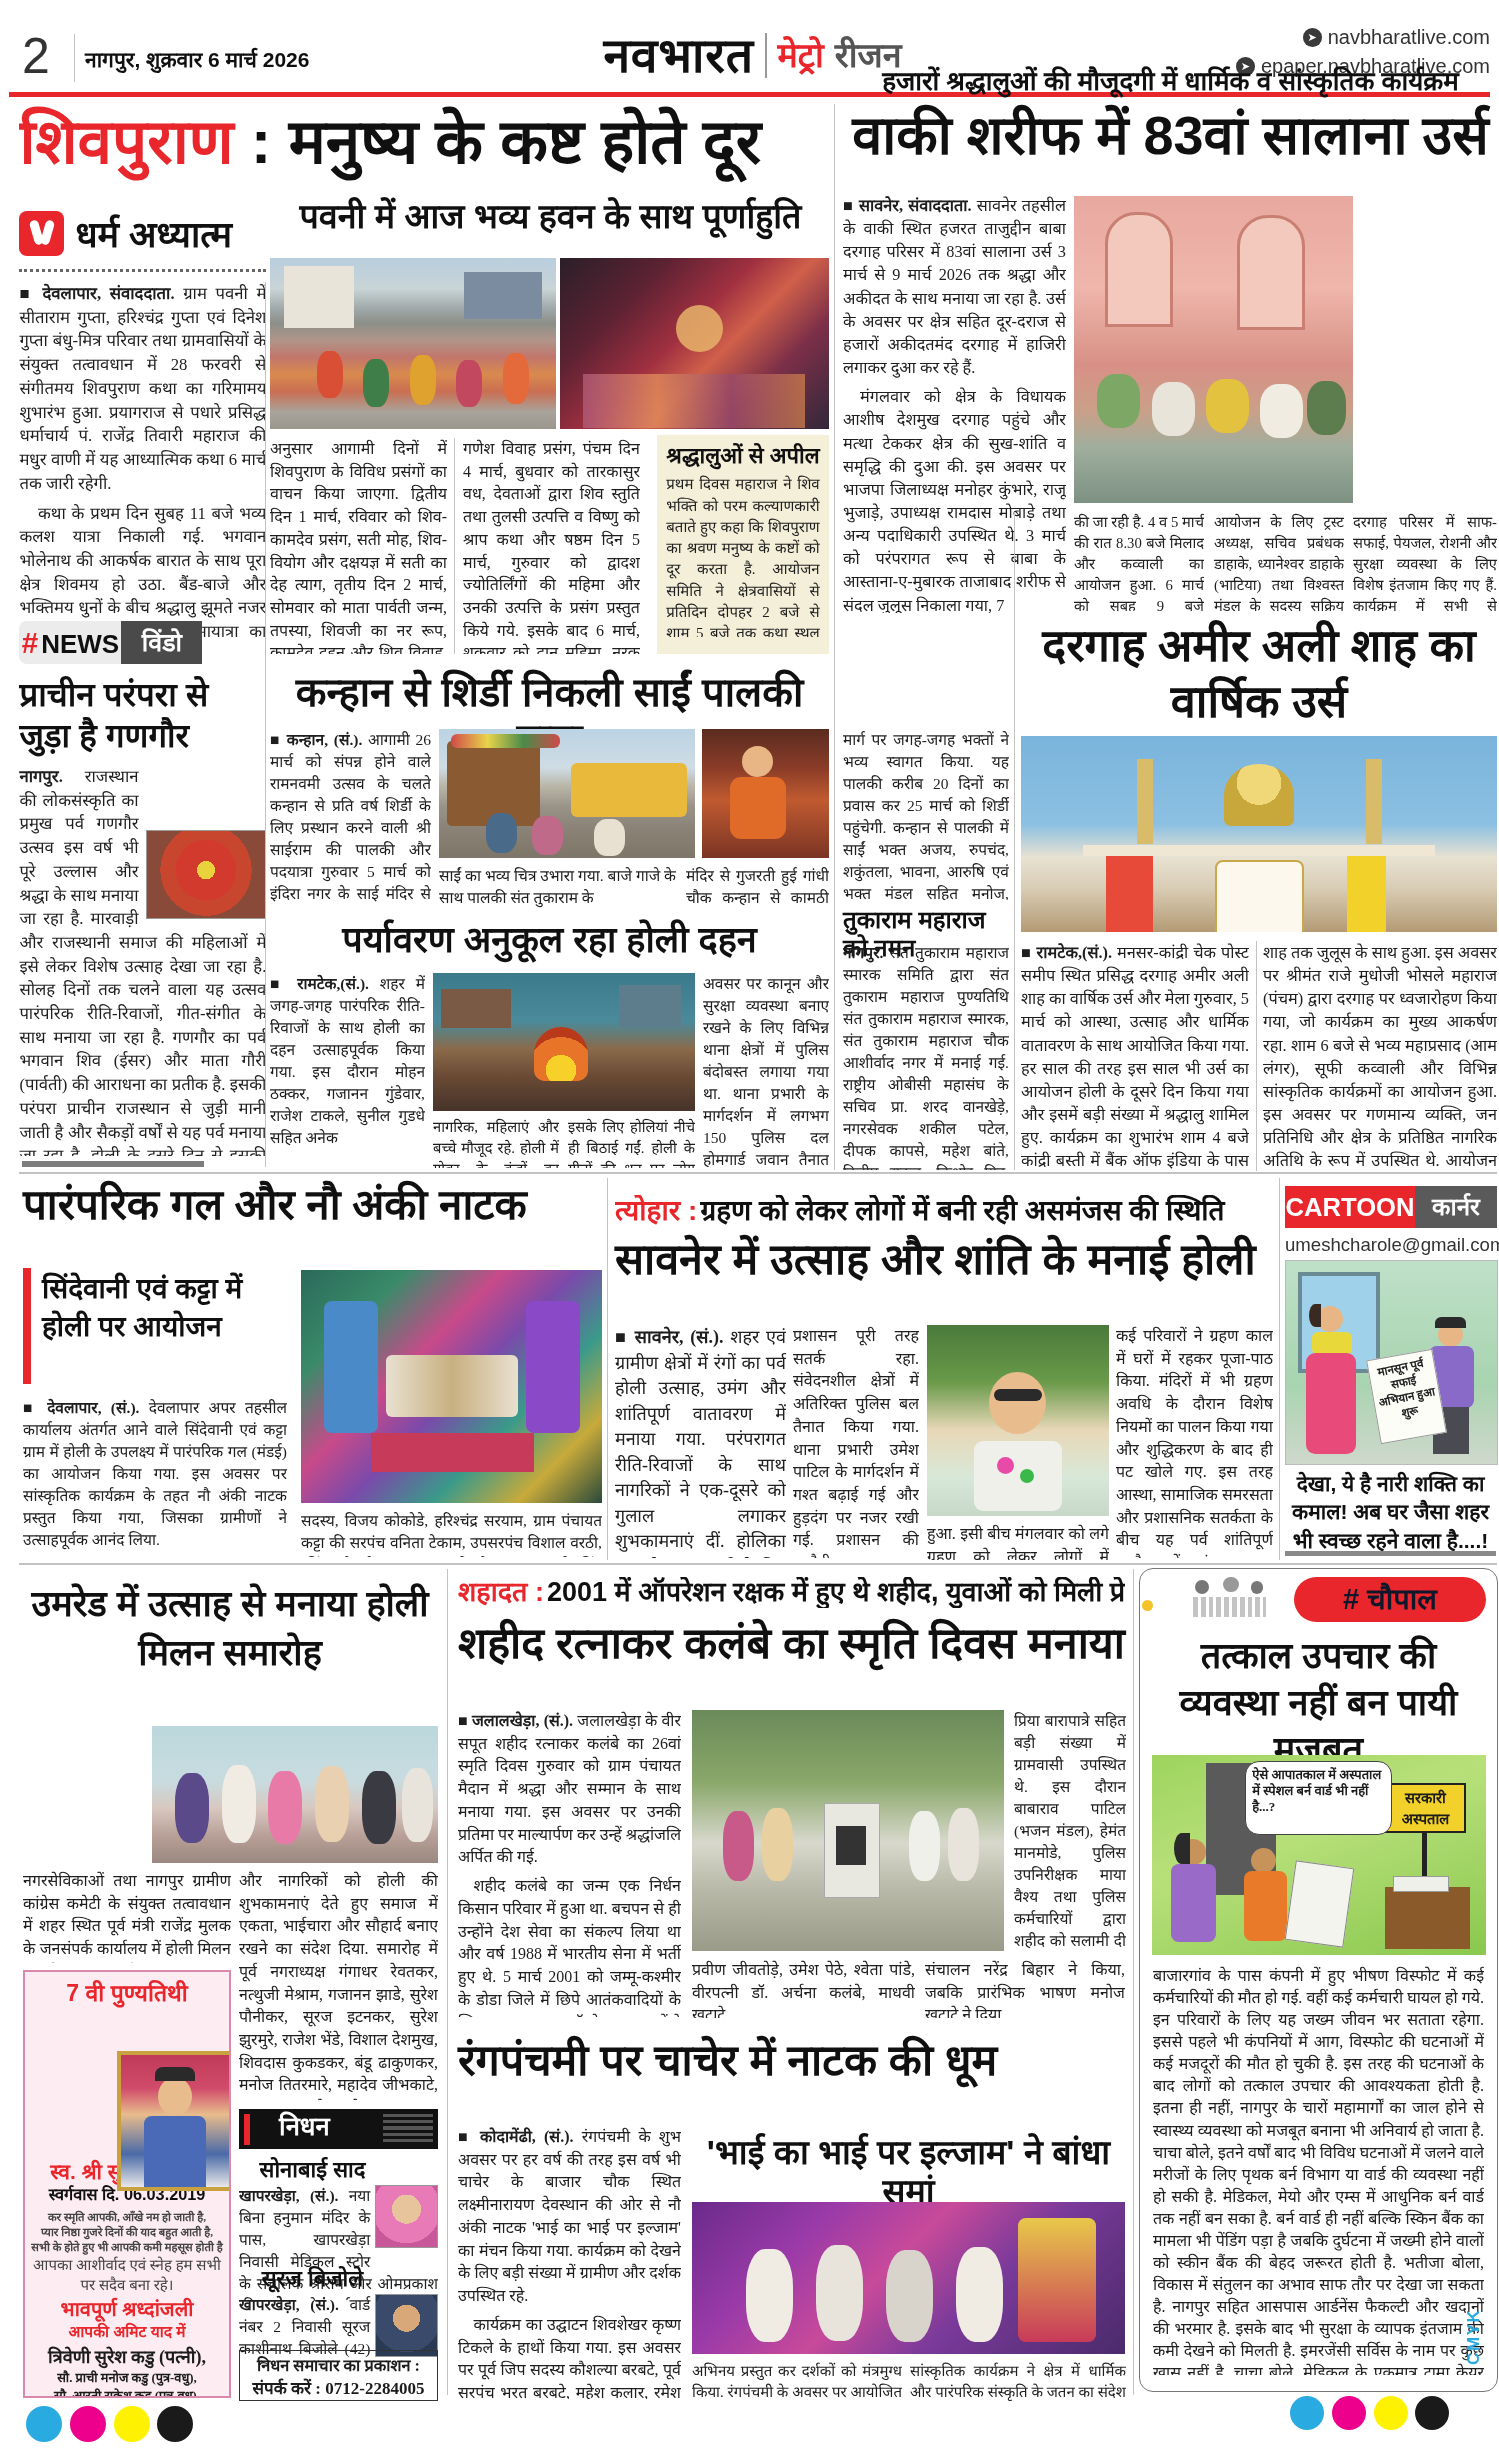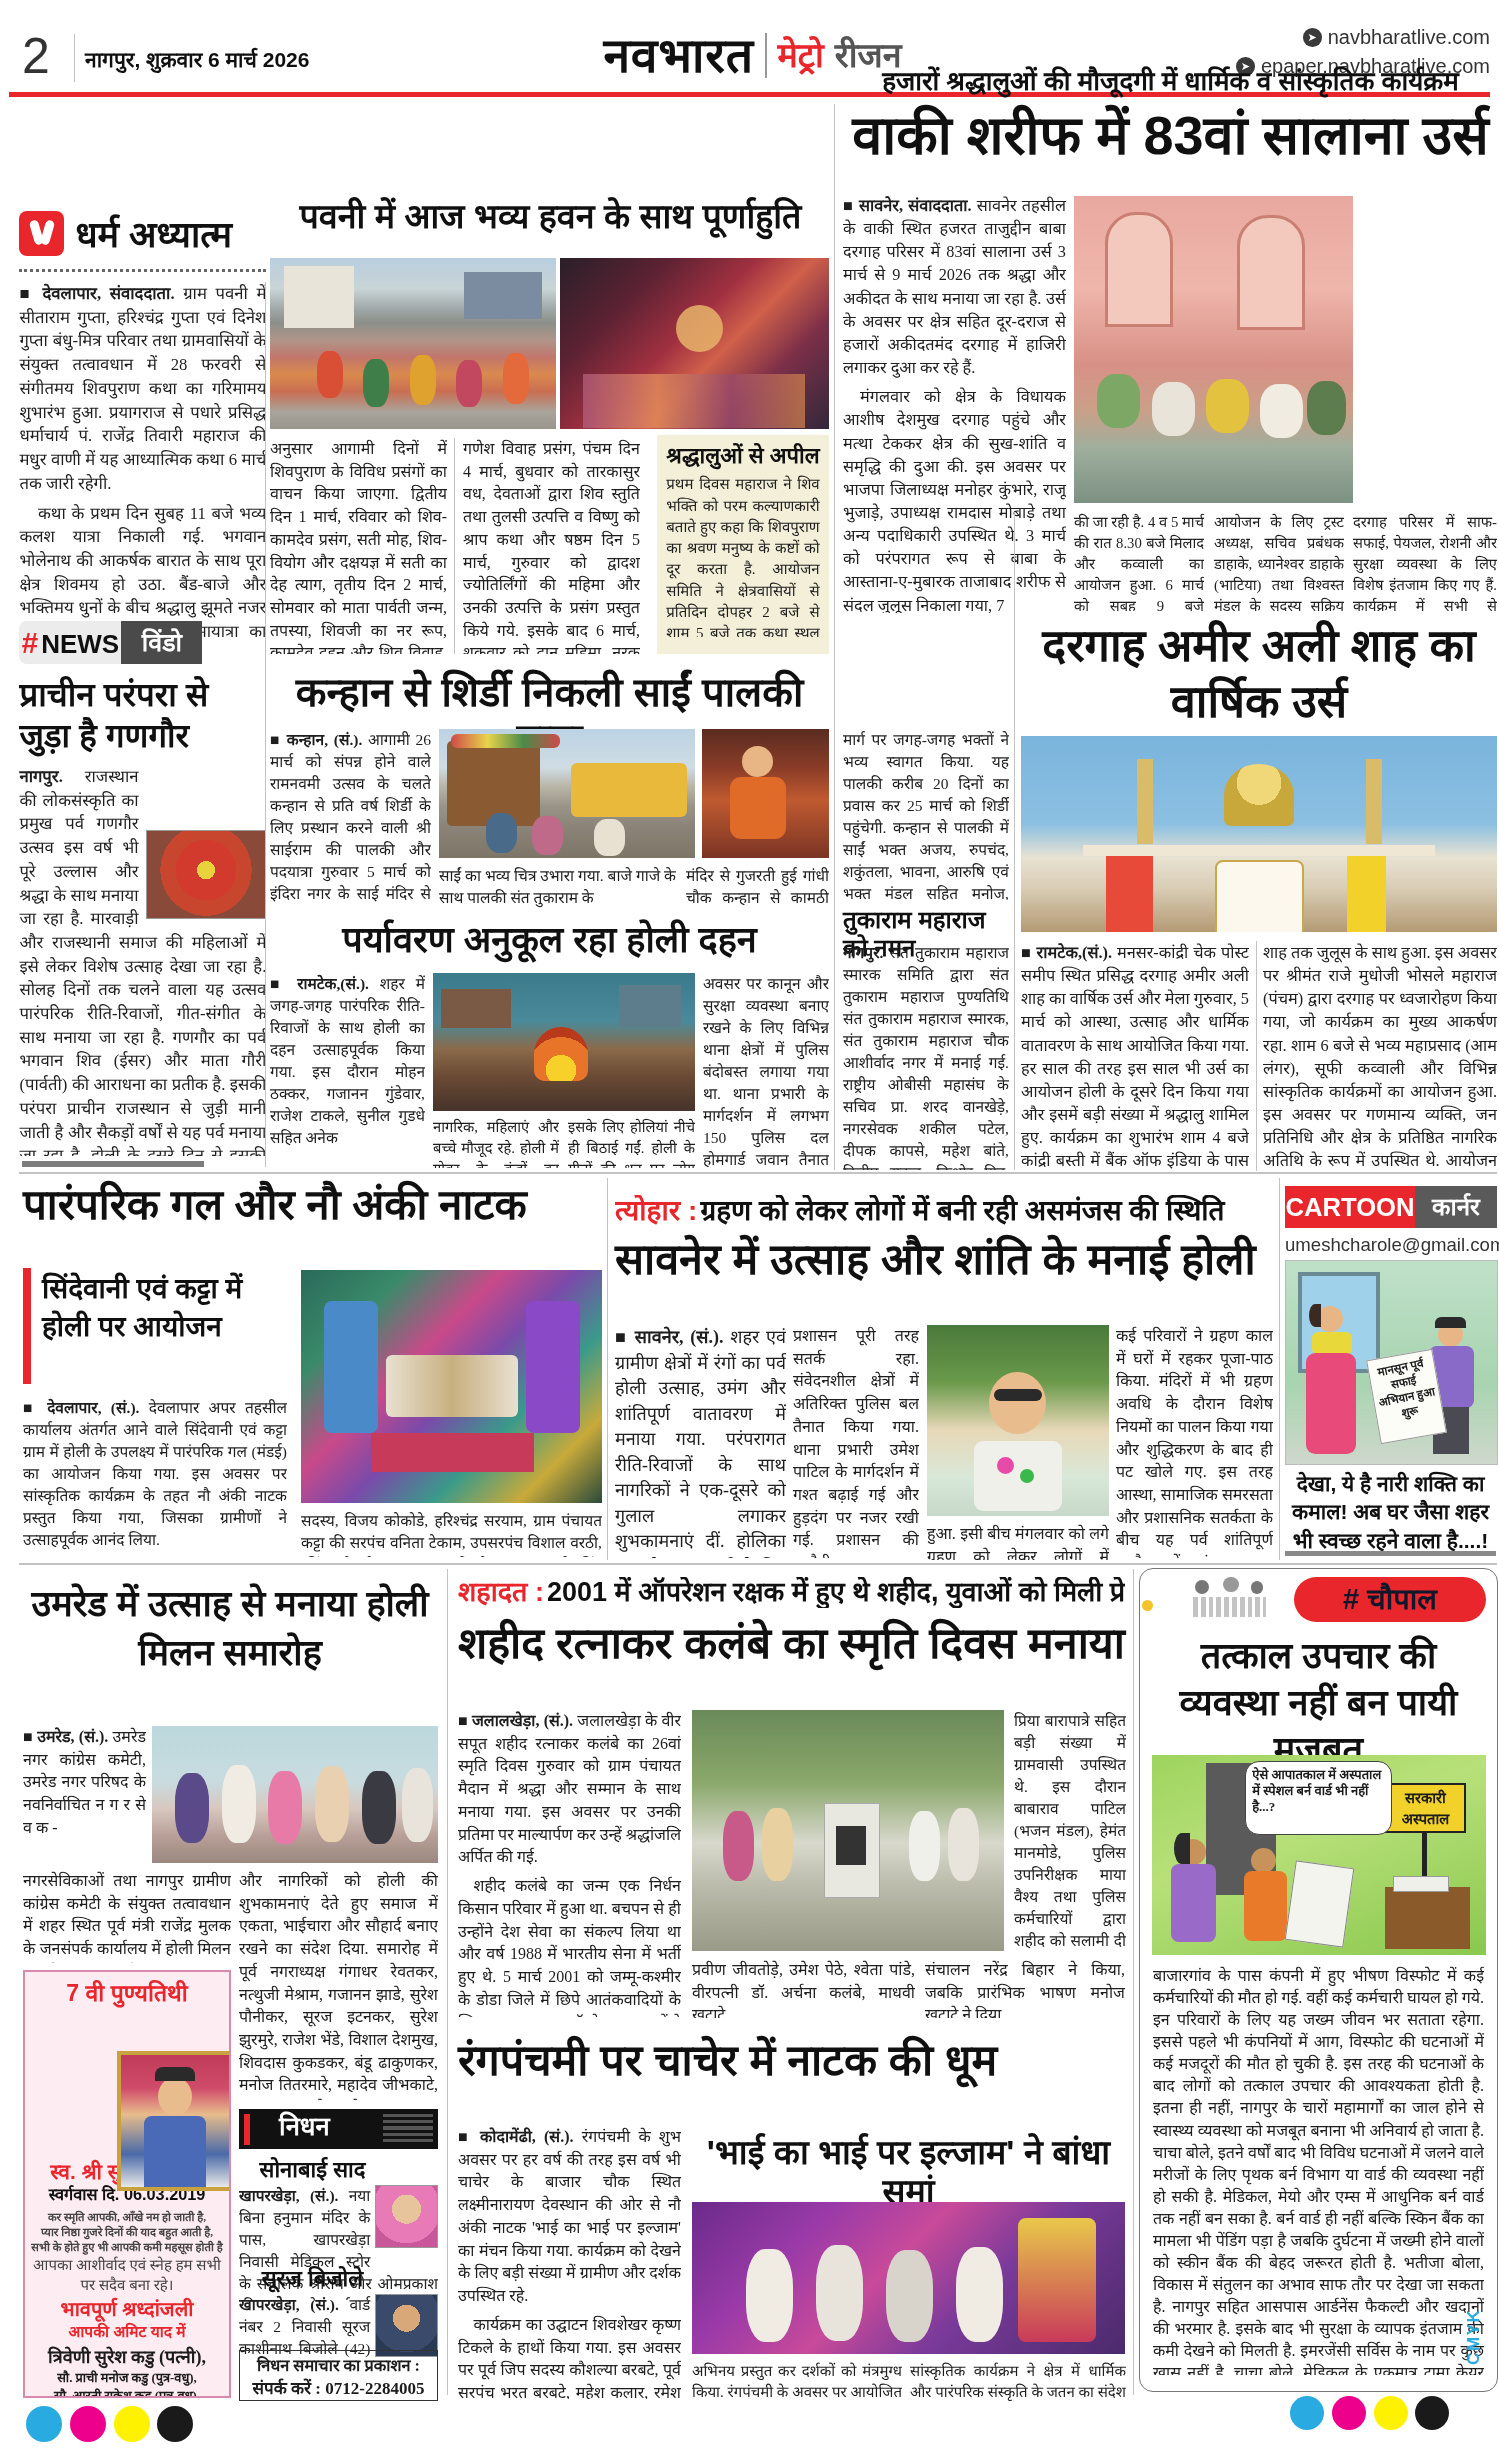--- a/index.html
+++ b/index.html
@@ -41,20 +41,23 @@
       <span class="sans" style="font-size:20px;color:#333;">navbharatlive.com</span>
     </div>
     <div style="display:flex;align-items:center;justify-content:flex-end;gap:6.2px;">
       <span class="dot" style="display:inline-block;width:18.6px;height:18.6px;background:#3a3a3a;color:#fff;font-size:11px;text-align:center;line-height:18.6px;">➤</span>
       <span class="sans" style="font-size:20px;color:#333;">epaper.navbharatlive.com</span>
     </div>
   </div>
 
   <div class="ab" style="left:9.3px;top:92px;width:1481px;height:5.4px;background:#e8262c;"></div>
 
+  <div class="ab" style="left:19.4px;top:106px;width:813px;height:81px;white-space:nowrap;overflow:hidden;">
+    <span class="hd red" style="font-size:62px;">शिवपुराण</span><span class="hd" style="font-size:62px;"> : मनुष्य के कष्ट होते दूर</span>
+  </div>
 
   <div class="ab" style="left:19.4px;top:211px;width:247px;height:54px;">
     <span class="ab" style="left:0;top:0;width:45px;height:45px;background:#e8262c;border-radius:7.8px;">
       <span class="ab" style="left:13px;top:9.3px;width:8.5px;height:25px;background:#fff;border-radius:4.7px;transform:rotate(-16deg);"></span>
       <span class="ab" style="left:24px;top:9.3px;width:8.5px;height:25px;background:#fff;border-radius:4.7px;transform:rotate(16deg);"></span>
     </span>
     <span class="ab hd" style="left:56px;top:3.1px;font-size:36px;">धर्म अध्यात्म</span>
   </div>
   <div class="ab" style="left:19.4px;top:269px;width:247px;border-bottom:3.1px dotted #666;"></div>
 
@@ -264,24 +267,20 @@
     <span class="ab" style="left:87px;top:93px;width:67px;height:85px;background:#fdfdf8;border:0.8px solid #999;transform:rotate(-10deg);padding:4.7px 3.1px;box-sizing:border-box;">
       <span style="display:block;font-size:11.6px;font-weight:bold;color:#222;transform:rotate(-2deg);line-height:1.3;text-align:center;">मानसून पूर्व सफाई अभियान हुआ शुरू</span>
     </span>
   </div>
   <div class="ab hd ctr" style="left:1285px;top:1470px;width:211px;font-size:21px;line-height:1.35;">देखा, ये है नारी शक्ति का कमाल! अब घर जैसा शहर भी स्वच्छ रहने वाला है....!</div>
   <div class="ab" style="left:1285px;top:1551px;width:211px;height:4.7px;background:#8a8a8a;"></div>
 
   <div class="ab hrl" style="left:19.4px;top:1563px;width:1478px;"></div>
 
   <div class="ab hd ctr" style="left:23px;top:1580px;width:414px;font-size:36px;line-height:1.35;">उमरेड में उत्साह से मनाया होली मिलन समारोह</div>
-  <div class="ab bt jt" style="left:23px;top:1726px;width:123px;height:138px;font-size:16px;">
-    <span class="dl">■ उमरेड, (सं.).</span>
-    <span>उमरेड नगर कांग्रेस कमेटी, उमरेड नगर परिषद के नवनिर्वाचित न ग र से व क -</span>
-  </div>
   <div class="ab ph" style="left:152px;top:1726px;width:286px;height:137px;
        background:linear-gradient(180deg,#bcd8dc 0%,#c8dce0 40%,#d8c8c0 60%,#b8a098 80%,#9a8880 100%);">
     <span class="ab dot" style="left:23px;top:47px;width:34px;height:70px;background:#5a4a8a;border-radius:40%;"></span>
     <span class="ab dot" style="left:70px;top:39px;width:34px;height:78px;background:#f0ece4;border-radius:40%;"></span>
     <span class="ab dot" style="left:116px;top:45px;width:34px;height:73px;background:#e87aa8;border-radius:40%;"></span>
     <span class="ab dot" style="left:163px;top:40px;width:34px;height:76px;background:#e8d0b0;border-radius:40%;"></span>
     <span class="ab dot" style="left:210px;top:45px;width:34px;height:73px;background:#3a3a42;border-radius:40%;"></span>
     <span class="ab dot" style="left:250px;top:42px;width:31px;height:74px;background:#e8e4dc;border-radius:40%;"></span>
   </div>
   <div class="ab bt jt" style="left:23px;top:1870px;width:208px;height:93px;font-size:16px;">

